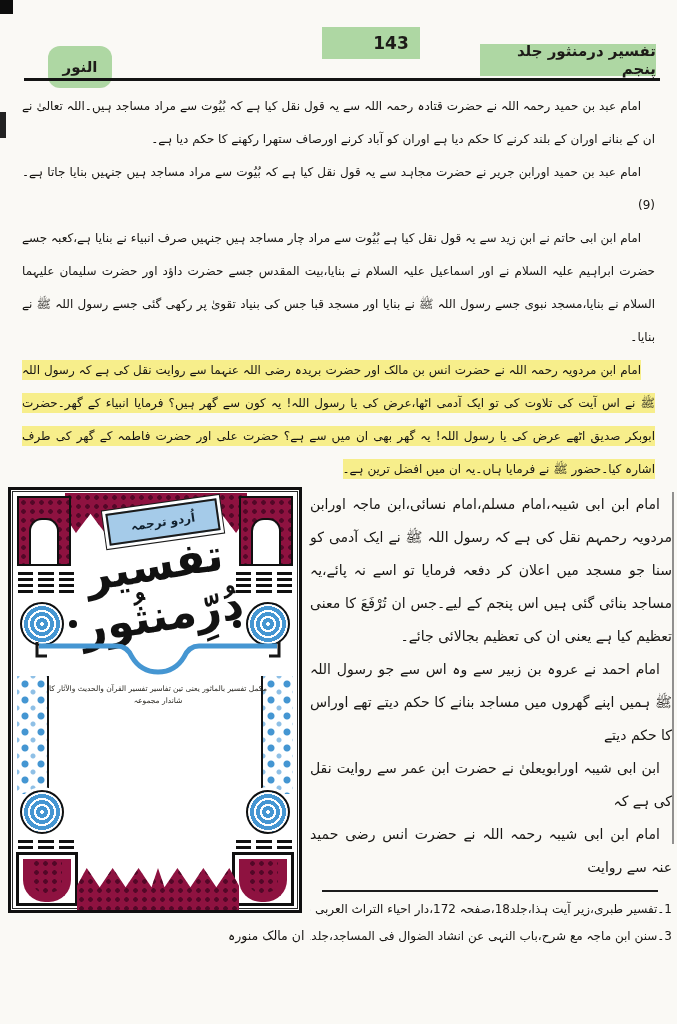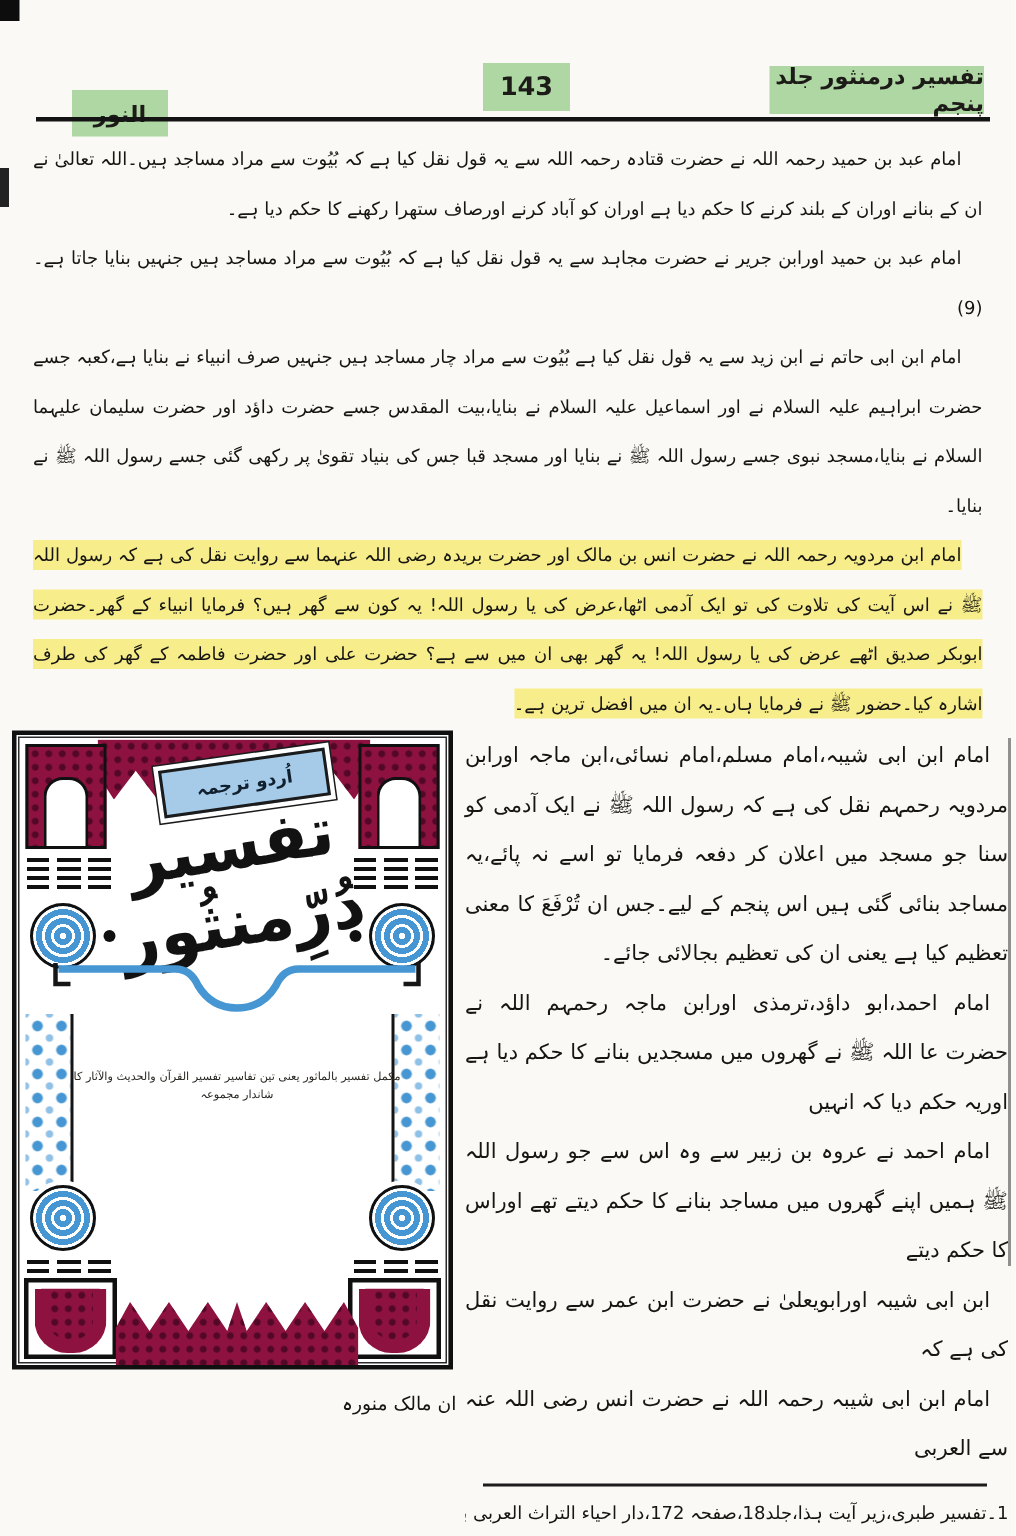--- a/index.html
+++ b/index.html
@@ -10,23 +10,23 @@
   }
   
   .artifact-corner{position:absolute;left:0;top:0;width:13px;height:14px;background:#0d0d0d;}
   .artifact-left{position:absolute;left:0;top:112px;width:6px;height:26px;background:#222;}
   .scan-edge-line{position:absolute;left:672px;top:492px;width:2px;height:352px;background:#3a3a3a;opacity:.55;}
   
   .hdr-badge{
     position:absolute;display:flex;align-items:center;justify-content:center;
     background:var(--green);font-weight:bold;color:#1d1b18;
   }
-  .hdr-right{right:21px;top:44px;width:143px;height:32px;font-size:15px;}
-  .hdr-center{left:322px;top:42px;width:58px;height:32px;font-size:17px;font-family:"DejaVu Sans",sans-serif;}
-  .hdr-left{left:48px;top:60px;width:64px;height:31px;font-size:15px;}
+  .hdr-right{right:21px;top:44px;width:176px;height:32px;font-size:15px;}
+  .hdr-center{left:322px;top:27px;width:58px;height:32px;font-size:17px;font-family:"DejaVu Sans",sans-serif;padding-left:40px;}
+  .hdr-left{left:48px;top:46px;width:64px;height:42px;font-size:15px;border-radius:12px;}
   .hdr-rule{position:absolute;left:24px;top:78px;width:636px;height:3px;background:#141414;}
   
   .textcol1{
     position:absolute;right:22px;top:90px;width:633px;
     direction:rtl;text-align:justify;text-align-last:right;
     font-size:12px;line-height:33px;
   }
   .textcol1 p{margin:0;text-indent:14px;}
   .hl{background:var(--yellow);box-decoration-break:clone;-webkit-box-decoration-break:clone;padding:3px 0;}
   
@@ -81,21 +81,21 @@
     display:flex;align-items:center;justify-content:center;
     font-size:44px;font-weight:bold;color:#121212;
     transform:rotate(-9deg);letter-spacing:-1px;text-align:center;
   }
   .cv-bracket{left:20px;top:148px;width:254px;height:38px;}
   .cv-sidecol{top:186px;width:32px;height:118px;background-color:#fff;
     background-image:
       radial-gradient(circle,var(--blue) 3px,transparent 4px),
       radial-gradient(circle,#8fc0e6 2px,transparent 3px);
     background-size:16px 16px;background-position:0 0,8px 8px;}
-  .cv-desc{left:28px;top:222px;width:238px;font-size:7.5px;line-height:12px;
+  .cv-desc{left:28px;top:193px;width:238px;font-size:7.5px;line-height:12px;
     text-align:center;color:#2a2822;direction:rtl;}
   .cv-author{left:47px;top:282px;width:200px;text-align:center;
     font-size:14px;font-weight:bold;color:#141414;direction:rtl;}
   .cv-bot-corner{width:62px;height:54px;background:#101010;padding:3px;}
   .cv-bot-corner .inner{width:100%;height:100%;background:#fff;position:relative;}
   .cv-u{position:absolute;left:50%;top:4px;transform:translateX(-50%);
     width:30px;height:34px;border:9px solid var(--maroon);border-top:0;
     border-radius:0 0 22px 22px;}
 </style>
 </head>
@@ -122,24 +122,23 @@
     <p>امام عبد بن حمید رحمہ اللہ نے حضرت قتادہ رحمہ اللہ سے یہ قول نقل کیا ہے کہ بُیُوت سے مراد مساجد ہیں۔اللہ تعالیٰ نے ان کے بنانے اوران کے بلند کرنے کا حکم دیا ہے اوران کو آباد کرنے اورصاف ستھرا رکھنے کا حکم دیا ہے۔</p>
     <p>امام عبد بن حمید اورابن جریر نے حضرت مجاہد سے یہ قول نقل کیا ہے کہ بُیُوت سے مراد مساجد ہیں جنہیں بنایا جاتا ہے۔(9)</p>
     <p>امام ابن ابی حاتم نے ابن زید سے یہ قول نقل کیا ہے بُیُوت سے مراد چار مساجد ہیں جنہیں صرف انبیاء نے بنایا ہے،کعبہ جسے حضرت ابراہیم علیہ السلام نے اور اسماعیل علیہ السلام نے بنایا،بیت المقدس جسے حضرت داؤد اور حضرت سلیمان علیہما السلام نے بنایا،مسجد نبوی جسے رسول اللہ ﷺ نے بنایا اور مسجد قبا جس کی بنیاد تقویٰ پر رکھی گئی جسے رسول اللہ ﷺ نے بنایا۔</p>
     <p>
       <span class="hl">امام ابن مردویہ رحمہ اللہ نے حضرت انس بن مالک اور حضرت بریدہ رضی اللہ عنہما سے روایت نقل کی ہے کہ رسول اللہ ﷺ نے اس آیت کی تلاوت کی تو ایک آدمی اٹھا،عرض کی یا رسول اللہ! یہ کون سے گھر ہیں؟ فرمایا انبیاء کے گھر۔حضرت ابوبکر صدیق اٹھے عرض کی یا رسول اللہ! یہ گھر بھی ان میں سے ہے؟ حضرت علی اور حضرت فاطمہ کے گھر کی طرف اشارہ کیا۔حضور ﷺ نے فرمایا ہاں۔یہ ان میں افضل ترین ہے۔</span>
     </p>
   </div>
 
   <div class="textcol2">
     <p>امام ابن ابی شیبہ،امام مسلم،امام نسائی،ابن ماجہ اورابن مردویہ رحمہم نقل کی ہے کہ رسول اللہ ﷺ نے ایک آدمی کو سنا جو مسجد میں اعلان کر دفعہ فرمایا تو اسے نہ پائے،یہ مساجد بنائی گئی ہیں اس پنجم کے لیے۔جس ان تُرْفَعَ کا معنی تعظیم کیا ہے یعنی ان کی تعظیم بجالائی جائے۔</p>
-    <p>امام احمد،ابو داؤد،ترمذی اورابن ماجہ رحمہم اللہ نے حضرت عا اللہ ﷺ نے گھروں میں مسجدیں بنانے کا حکم دیا ہے اوریہ حکم دیا کہ انہیں</p>
     <p>امام احمد نے عروہ بن زبیر سے وہ اس سے جو رسول اللہ ﷺ ہمیں اپنے گھروں میں مساجد بنانے کا حکم دیتے تھے اوراس کا حکم دیتے</p>
     <p>ابن ابی شیبہ اورابویعلیٰ نے حضرت ابن عمر سے روایت نقل کی ہے کہ</p>
-    <p>امام ابن ابی شیبہ رحمہ اللہ نے حضرت انس رضی اللہ عنہ سے العربی</p>
+    <p>امام ابن ابی شیبہ رحمہ اللہ نے حضرت انس رضی حمید عنہ سے روایت</p>
     <hr class="fn-divider">
     <div class="footnotes">
       <div>1۔تفسیر طبری،زیر آیت ہذا،جلد18،صفحہ 172،دار احیاء التراث العربی بیروت</div>
       <div>3۔سنن ابن ماجہ مع شرح،باب النہی عن انشاد الضوال فی المساجد،جلد1،صفحہ416(65</div>
 
     </div>
   </div>
   <div class="fn-cont">ان مالک منورہ</div>
 
   <div class="cover">

